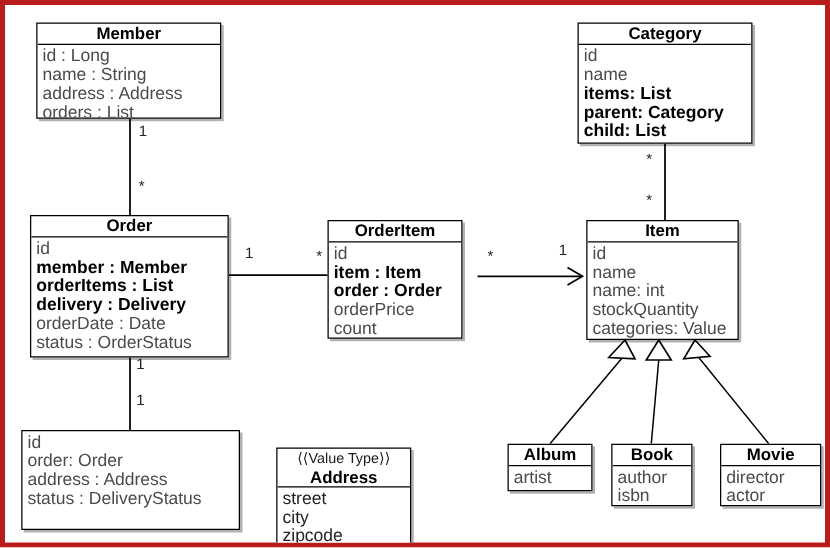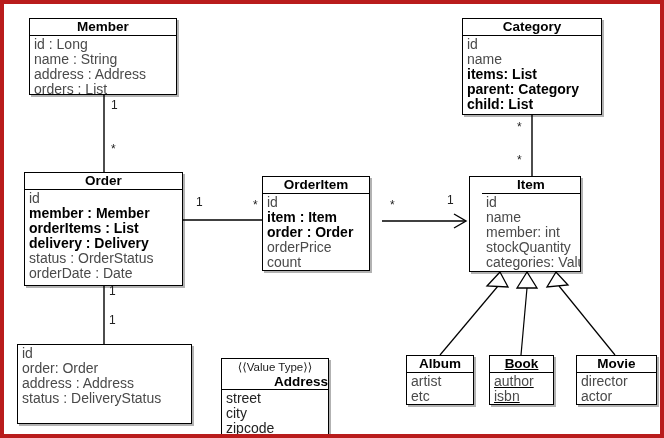--- a/index.html
+++ b/index.html
@@ -36,21 +36,21 @@
     line-height:13px;
     padding-top:2px;
     text-align:center;
     color:#1a1a1a;
     white-space:nowrap;
   }
   .uml-stereo-title{
     font-weight:bold;
     font-size:13.5px;
     line-height:15px;
-    text-align:right;
+    text-align:center;
     color:#000;
     border-bottom:1.5px solid #000;
     white-space:nowrap;
   }
   .attrs{padding-top:1px;}
   .attr{
     font-size:14px;
     line-height:15px;
     padding:0 4px;
     color:#4a4a4a;
@@ -108,42 +108,42 @@
     </div>
   </div>
 
   <div class="uml-box" style="left:20px;top:168px;width:159px;height:114px;">
     <div class="uml-title">Order</div>
     <div class="attrs">
       <div class="attr">id</div>
       <div class="attr b">member : Member</div>
       <div class="attr b">orderItems : List</div>
       <div class="attr b">delivery : Delivery</div>
+      <div class="attr">orderDate : Date</div>
       <div class="attr">status : OrderStatus</div>
-      <div class="attr">orderDate : Date</div>
     </div>
   </div>
 
   <div class="uml-box" style="left:258px;top:172px;width:108px;height:95px;">
     <div class="uml-title">OrderItem</div>
     <div class="attrs">
       <div class="attr">id</div>
       <div class="attr b">item : Item</div>
       <div class="attr b">order : Order</div>
       <div class="attr">orderPrice</div>
       <div class="attr">count</div>
     </div>
   </div>
 
-  <div class="uml-box" style="left:465px;top:172px;width:112px;height:96px;padding-left:12px;">
+  <div class="uml-box" style="left:465px;top:172px;width:122px;height:96px;">
     <div class="uml-title">Item</div>
     <div class="attrs">
       <div class="attr">id</div>
       <div class="attr">name</div>
-      <div class="attr">member: int</div>
+      <div class="attr">name: int</div>
       <div class="attr">stockQuantity</div>
       <div class="attr">categories: Value</div>
     </div>
   </div>
 
   <div class="uml-box" style="left:13px;top:340px;width:175px;height:80px;">
     <div class="attrs">
       <div class="attr">id</div>
       <div class="attr">order: Order</div>
       <div class="attr">address : Address</div>
@@ -154,29 +154,29 @@
   <div class="uml-box" style="left:217px;top:354px;width:108px;height:82px;">
     <div class="uml-stereo">⟨⟨Value Type⟩⟩</div>
     <div class="uml-stereo-title">Address</div>
     <div class="attrs">
       <div class="attr dark">street</div>
       <div class="attr dark">city</div>
       <div class="attr dark">zipcode</div>
     </div>
   </div>
 
-  <div class="uml-box" style="left:402px;top:351px;width:68px;height:50px;">
+  <div class="uml-box" style="left:402px;top:351px;width:68px;height:38px;">
     <div class="uml-title">Album</div>
     <div class="attrs">
       <div class="attr">artist</div>
       <div class="attr">etc</div>
     </div>
   </div>
 
-  <div class="uml-box" style="left:485px;top:351px;width:65px;height:50px;text-decoration:underline;">
+  <div class="uml-box" style="left:485px;top:351px;width:65px;height:50px;">
     <div class="uml-title">Book</div>
     <div class="attrs">
       <div class="attr">author</div>
       <div class="attr">isbn</div>
     </div>
   </div>
 
   <div class="uml-box" style="left:572px;top:351px;width:81px;height:50px;">
     <div class="uml-title">Movie</div>
     <div class="attrs">

